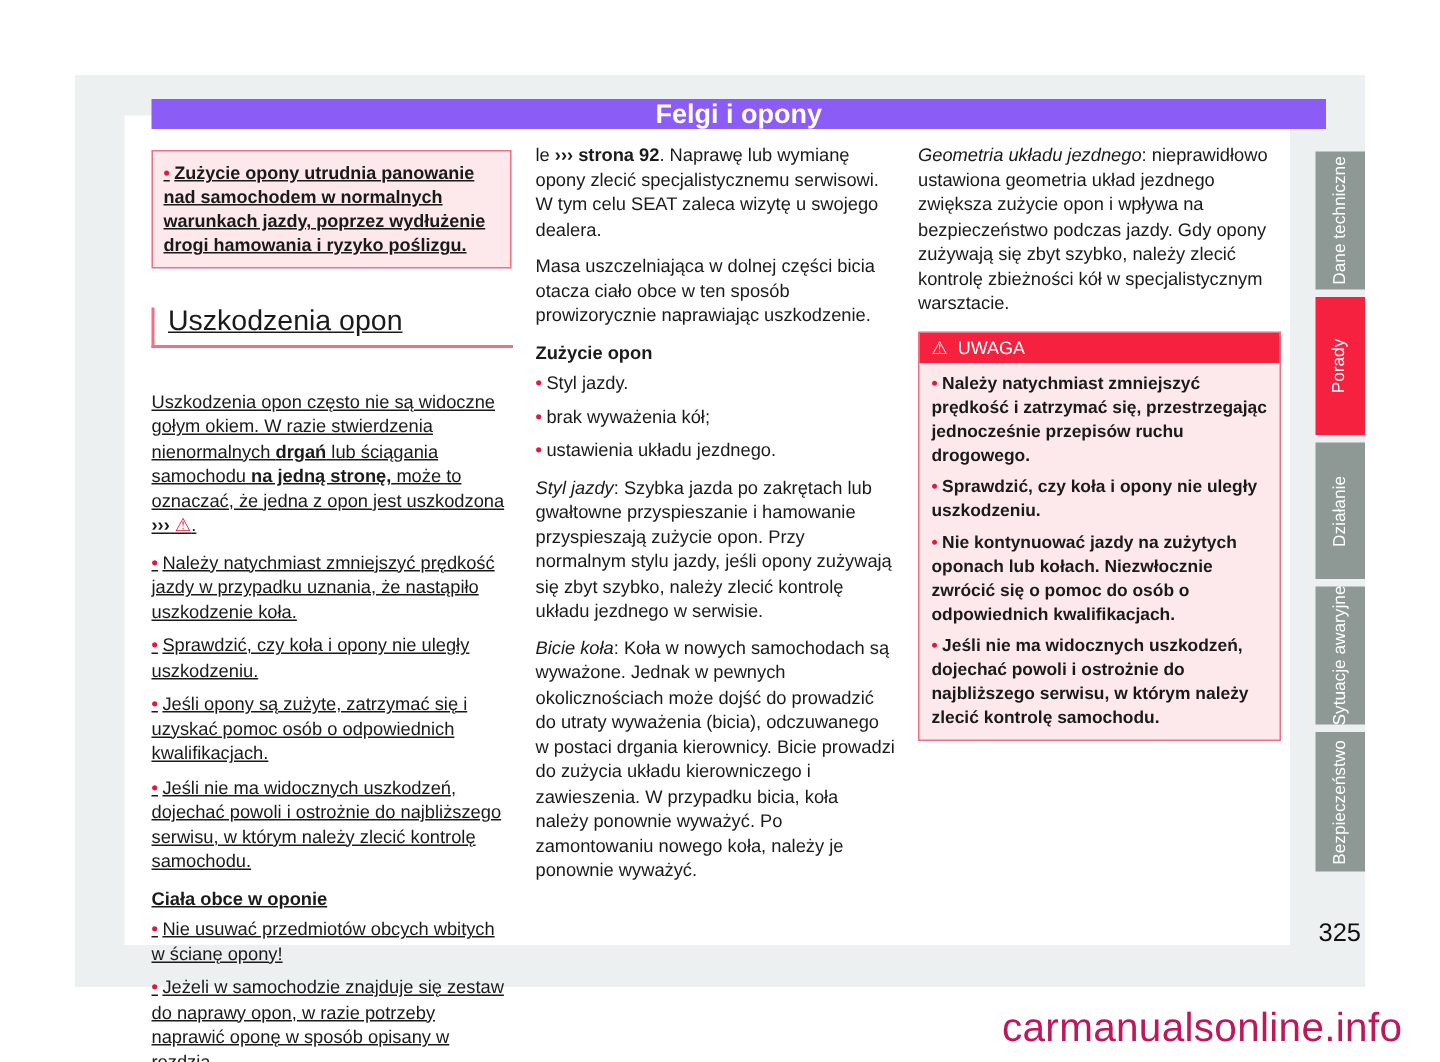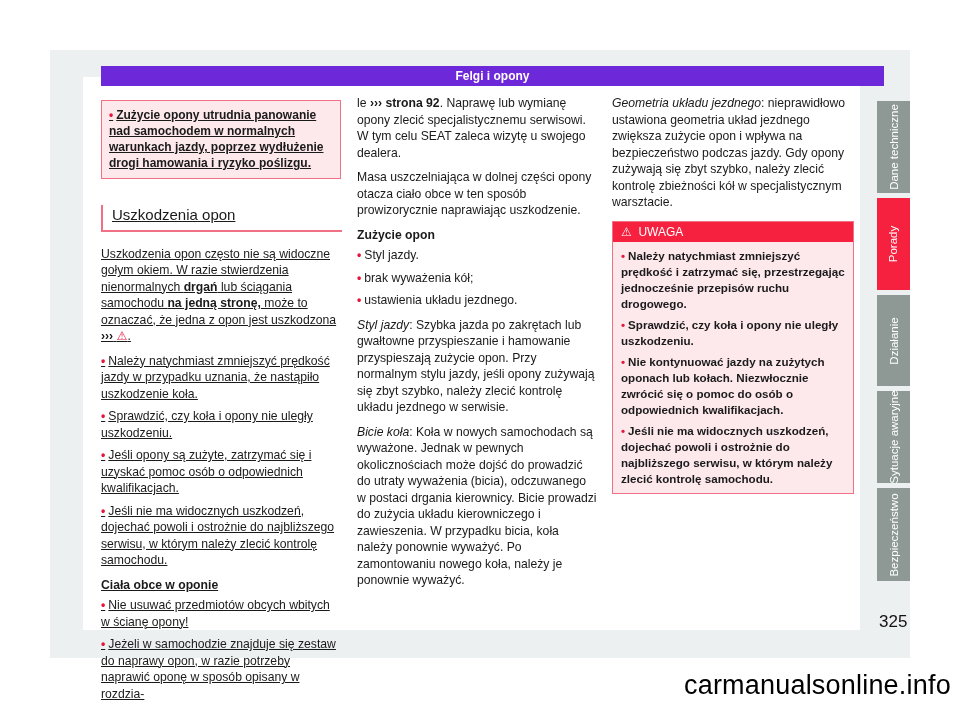--- a/index.html
+++ b/index.html
@@ -12,46 +12,46 @@
   .page-bg {
     position: absolute; left: 50px; top: 50px; width: 860px; height: 608px;
     background: #edf0f1;
   }
   .page-white {
     position: absolute; left: 83px; top: 77px; width: 777px; height: 553px;
     background: #ffffff;
   }
   .header-bar {
     position: absolute; left: 101px; top: 66px; width: 783px; height: 20px;
-    background: #6d28d9;
-    color: #ffffff; font-weight: bold; font-size: 12px;
+    background: #8b5cf6;
+    color: #ffffff; font-weight: bold; font-size: 18px;
     text-align: center; line-height: 20px;
   }
   .col {
     position: absolute; top: 95px; width: 240px;
     font-size: 12.2px; line-height: 16.5px;
   }
   .col p { margin: 0 0 8px 0; }
   .col p.tight { margin-bottom: 6px; }
   .col-1 { left: 101px; text-decoration: underline; }
   .col-2 { left: 357px; }
   .col-3 { left: 612px; }
   .bullet { color: #e4163a; font-weight: bold; margin-right: 3px; }
   .warn-box-small {
     background: #fde8ec; border: 1.5px solid #f07085;
     padding: 6px 7px 7px 7px;
     font-weight: bold; font-size: 12px; line-height: 16px;
     margin-top: 5px; width: 224px;
   }
   .section-title {
-    margin-top: 26px; margin-bottom: 14px;
+    margin-top: 26px; margin-bottom: 28px;
     border-left: 2px solid #f07085;
     border-bottom: 2px solid #f07085;
     padding: 2px 0 6px 9px;
-    font-size: 15px;
+    font-size: 19px;
     width: 230px;
   }
   .subhead { font-weight: bold; margin-bottom: 4px !important; }
   .arrow-ref { font-weight: bold; }
   .warn-tri { color: #e4163a; }
   .uwaga {
     margin-top: 10px; width: 240px;
     background: #fde8ec; border: 1.5px solid #f07085;
   }
   .uwaga-head {
@@ -72,22 +72,22 @@
     display: flex; align-items: center; justify-content: center;
   }
   .side-tab.active { background: #f5213f; }
   .side-tab span {
     transform: rotate(-90deg); white-space: nowrap; font-size: 11.5px;
   }
   .page-number {
     position: absolute; left: 879px; top: 612px; font-size: 17px; color: #111;
   }
   .watermark {
-    position: absolute; left: 684px; top: 670px;
-    font-size: 27px; color: #000000; letter-spacing: 0.2px; text-align: right;
+    position: absolute; left: 668px; top: 670px;
+    font-size: 27px; color: #be185d; letter-spacing: 0.2px; text-align: right;
   }
 </style>
 </head>
 <body>
 
 <div class="page-bg"></div>
 <div class="page-white"></div>
 
 <div class="header-bar">
   <span>Felgi i opony</span>
@@ -112,21 +112,21 @@
 
   <p class="subhead">Ciała obce w oponie</p>
   <p class="tight"><span class="bullet">•</span><span>Nie usuwać przedmiotów obcych wbitych w ścianę opony!</span></p>
   <p class="tight"><span class="bullet">•</span><span>Jeżeli w samochodzie znajduje się zestaw do naprawy opon, w razie potrzeby naprawić oponę w sposób opisany w rozdzia-</span></p>
 </div>
 
 <div class="col col-2">
   <p>
     <span>le </span><b>››› strona 92</b><span>. Naprawę lub wymianę opony zlecić specjalistycznemu serwisowi. W tym celu SEAT zaleca wizytę u swojego dealera.</span>
   </p>
-  <p>Masa uszczelniająca w dolnej części opony otacza ciało obce w ten sposób prowizorycznie naprawiając uszkodzenie.</p>
+  <p>Masa uszczelniająca w dolnej części bicia otacza ciało obce w ten sposób prowizorycznie naprawiając uszkodzenie.</p>
   <p class="subhead">Zużycie opon</p>
   <p class="tight"><span class="bullet">•</span><span>Styl jazdy.</span></p>
   <p class="tight"><span class="bullet">•</span><span>brak wyważenia kół;</span></p>
   <p><span class="bullet">•</span><span>ustawienia układu jezdnego.</span></p>
   <p><i>Styl jazdy</i><span>: Szybka jazda po zakrętach lub gwałtowne przyspieszanie i hamowanie przyspieszają zużycie opon. Przy normalnym stylu jazdy, jeśli opony zużywają się zbyt szybko, należy zlecić kontrolę układu jezdnego w serwisie.</span></p>
   <p><i>Bicie koła</i><span>: Koła w nowych samochodach są wyważone. Jednak w pewnych okolicznościach może dojść do prowadzić do utraty wyważenia (bicia), odczuwanego w postaci drgania kierownicy. Bicie prowadzi do zużycia układu kierowniczego i zawieszenia. W przypadku bicia, koła należy ponownie wyważyć. Po zamontowaniu nowego koła, należy je ponownie wyważyć.</span></p>
 </div>
 
 <div class="col col-3">
   <p><i>Geometria układu jezdnego</i><span>: nieprawidłowo ustawiona geometria układ jezdnego zwiększa zużycie opon i wpływa na bezpieczeństwo podczas jazdy. Gdy opony zużywają się zbyt szybko, należy zlecić kontrolę zbieżności kół w specjalistycznym warsztacie.</span></p>

